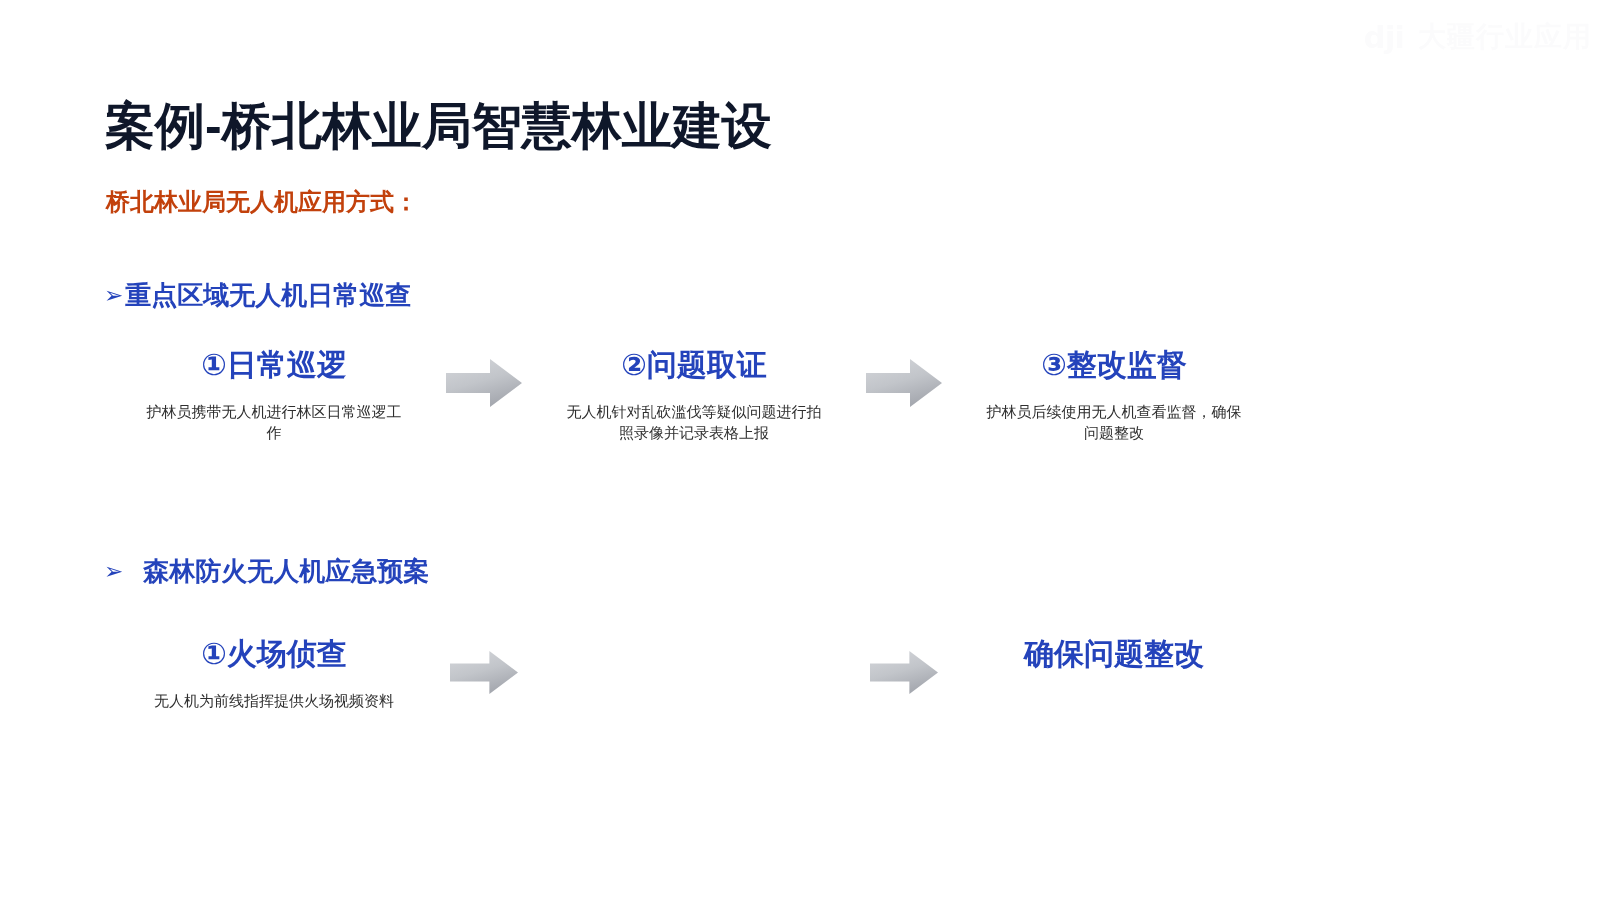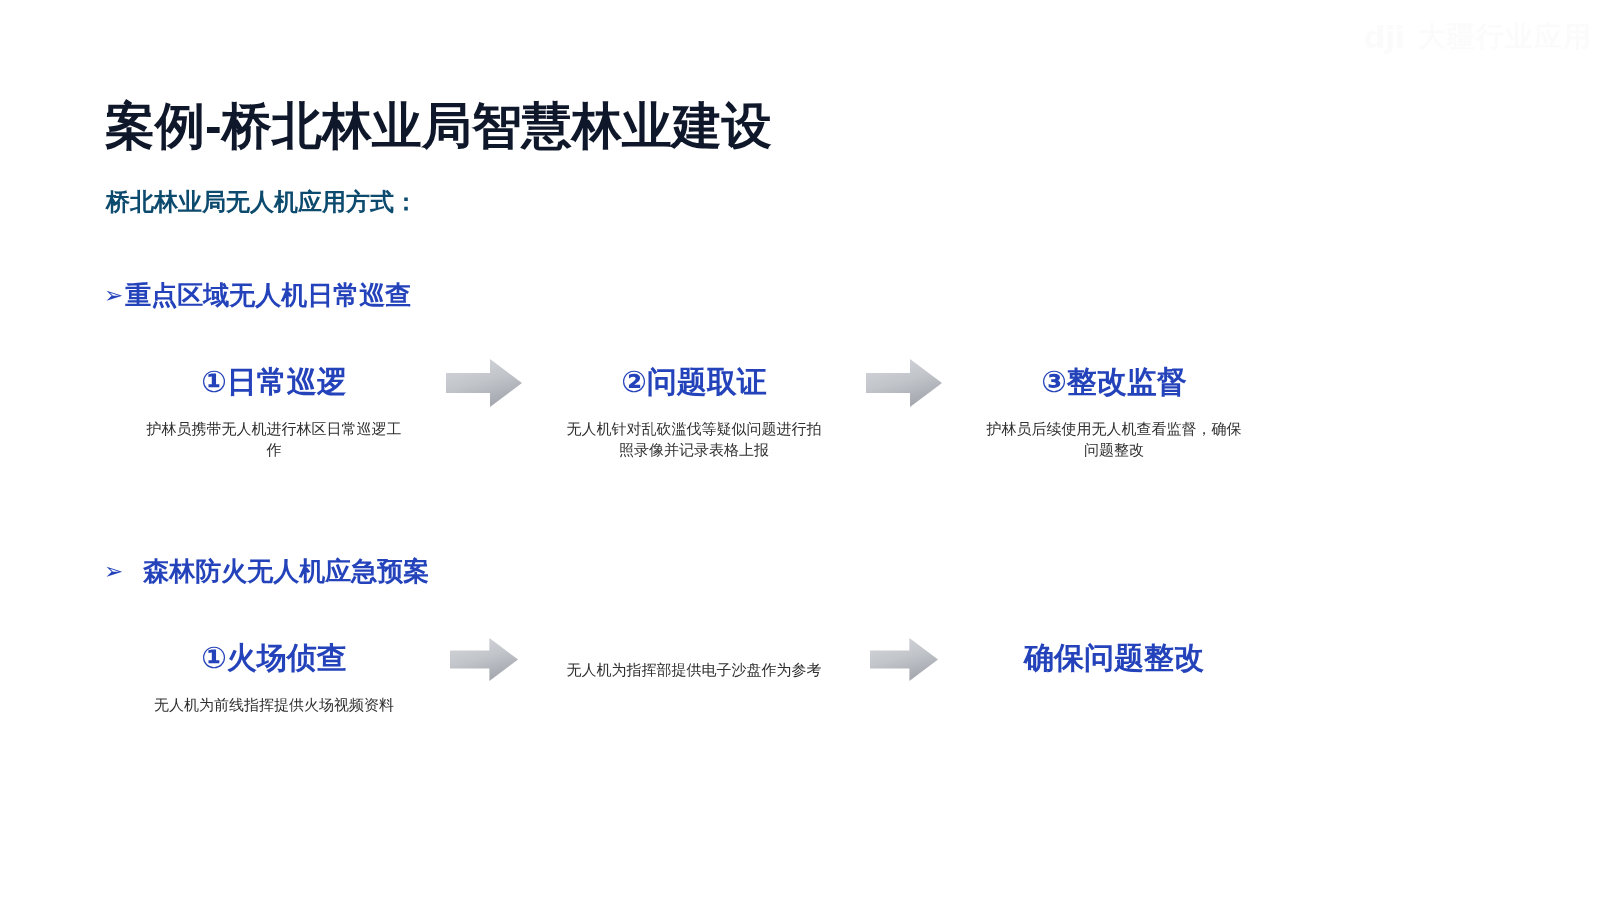--- a/index.html
+++ b/index.html
@@ -52,21 +52,21 @@
     letter-spacing: 0px;
     color: #0f172a;
     white-space: nowrap;
   }
   .slide-subtitle {
     position: absolute;
     left: 106px;
     top: 186px;
     font-size: 24px;
     font-weight: bold;
-    color: #0c4a6e;
+    color: #c2410c;
     white-space: nowrap;
   }
 
   
   .section-heading {
     position: absolute;
     display: flex;
     align-items: center;
     color: #2443bb;
     font-size: 26px;
@@ -86,27 +86,26 @@
 
   
   .flow-row {
     position: absolute;
     left: 104px;
     width: 1400px;
     display: flex;
     align-items: flex-start;
   }
   #row1 { top: 348px; }
-  #row2 { top: 624px; }
+  #row2 { top: 637px; }
 
   .step {
     width: 340px;
     flex: 0 0 340px;
     text-align: center;
-    margin-top: 17px;
   }
   .step-title {
     font-size: 30px;
     font-weight: bold;
     color: #2443bb;
     line-height: 1.15;
     white-space: nowrap;
   }
   .step-desc {
     margin: 0 auto;
@@ -202,21 +201,20 @@
     <div class="step-desc" data-bind="sections.1.steps.0.desc">无人机为前线指挥提供火场视频资料</div>
   </div>
 
   <div class="arrow-cell">
     <svg class="arrow" width="68" height="45" viewBox="0 0 76 50" aria-hidden="true">
       <path d="M0,15 L44,15 L44,1 L76,25 L44,49 L44,35 L0,35 Z" fill="url(#agrad1)"></path>
     </svg>
   </div>
 
   <div class="step">
-    <div class="step-desc" data-bind="sections.1.steps.1.desc">无人机为指挥部提供电子沙盘作为参考</div>
   </div>
 
   <div class="arrow-cell">
     <svg class="arrow" width="68" height="45" viewBox="0 0 76 50" aria-hidden="true">
       <path d="M0,15 L44,15 L44,1 L76,25 L44,49 L44,35 L0,35 Z" fill="url(#agrad1)"></path>
     </svg>
   </div>
 
   <div class="step">
     <div class="step-title" data-bind="sections.1.steps.2.title">确保问题整改</div>

